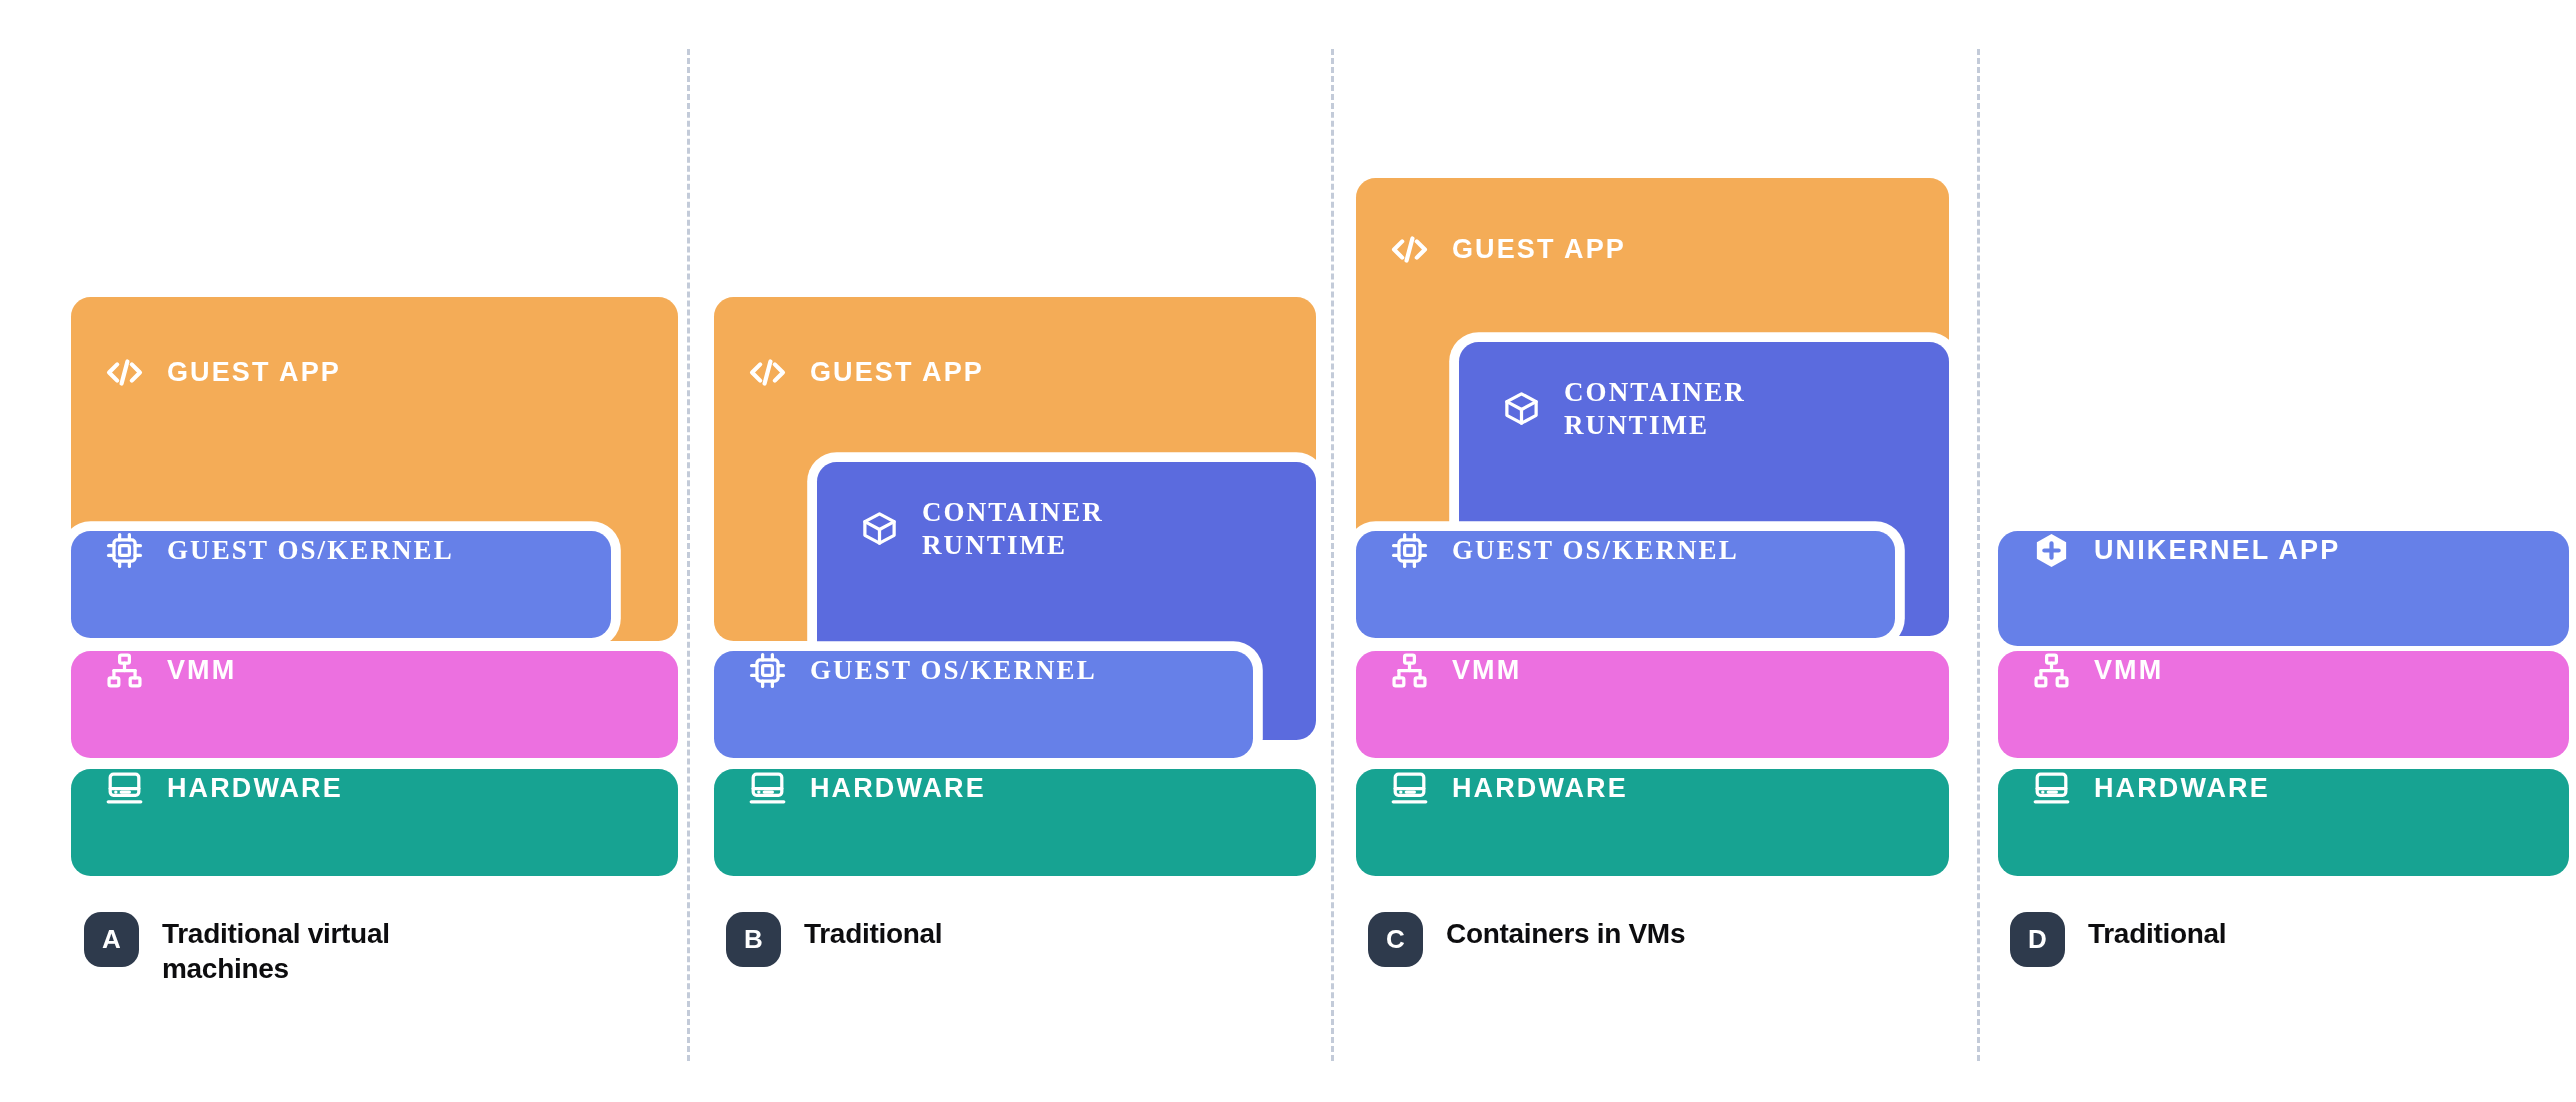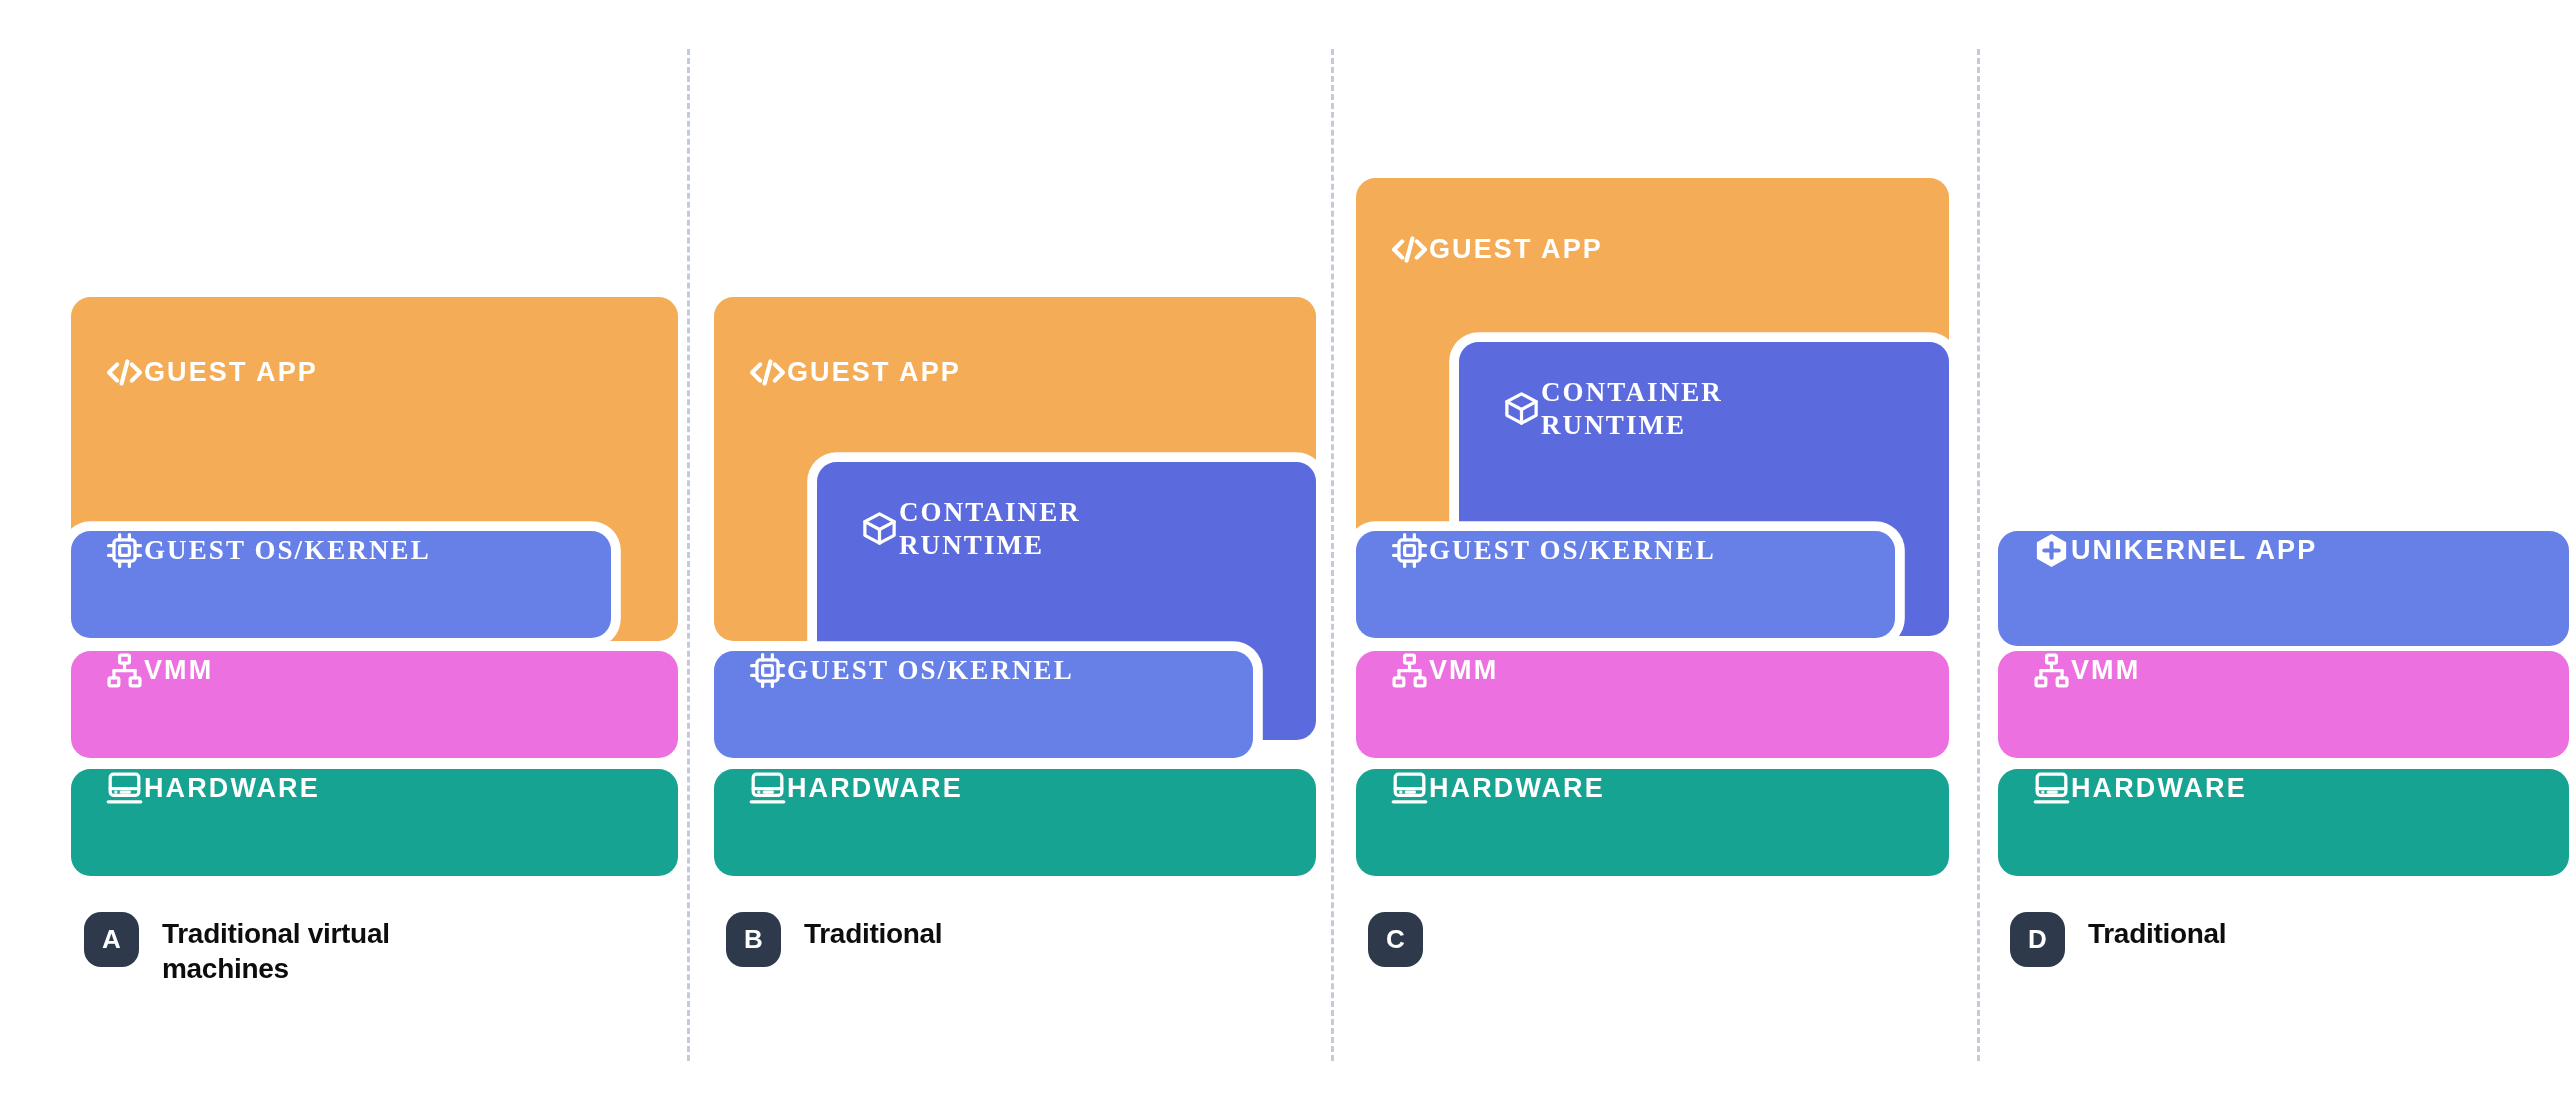--- a/index.html
+++ b/index.html
@@ -23,20 +23,21 @@
     border-radius: 19.6px;
     display: flex;
     align-items: flex-start;
     color: #ffffff;
   }
   .blk.topalign { align-items: flex-start; }
 
   .blk-inner {
     display: flex;
     align-items: center;
+    gap: 23px;
     padding-left: 34px;
   }
   .blk-label {
     font-size: 27px;
     font-weight: 700;
     letter-spacing: 2.1px;
     line-height: 1.22;
     white-space: pre-line;
     text-transform: uppercase;
     color:#fff;
@@ -298,20 +299,21 @@
               <line x1="10" y1="14.2" x2="15" y2="14.2"></line>
               <line x1="2" y1="20.2" x2="22" y2="20.2"></line>
             </svg>
         </span>
         <span class="blk-label">HARDWARE</span>
       </div>
     </div>
 
     <div class="caption" style="left:1368px; top:912px;">
       <div class="badge">C</div>
+      <div class="caption-text">Containers in VMs</div>
     </div>
   </div>
 
   <div>
 
     <div class="blk" style="left:1998px; top:531px; width:571px; height:115px; background:#6680e8; z-index:2;">
       <div class="blk-inner">
         <span class="icon">
           <svg viewBox="0 0 24 24">
               <path d="M12 1.8 21 6.9v10.2L12 22.2 3 17.1V6.9z" fill="#fff"></path>

